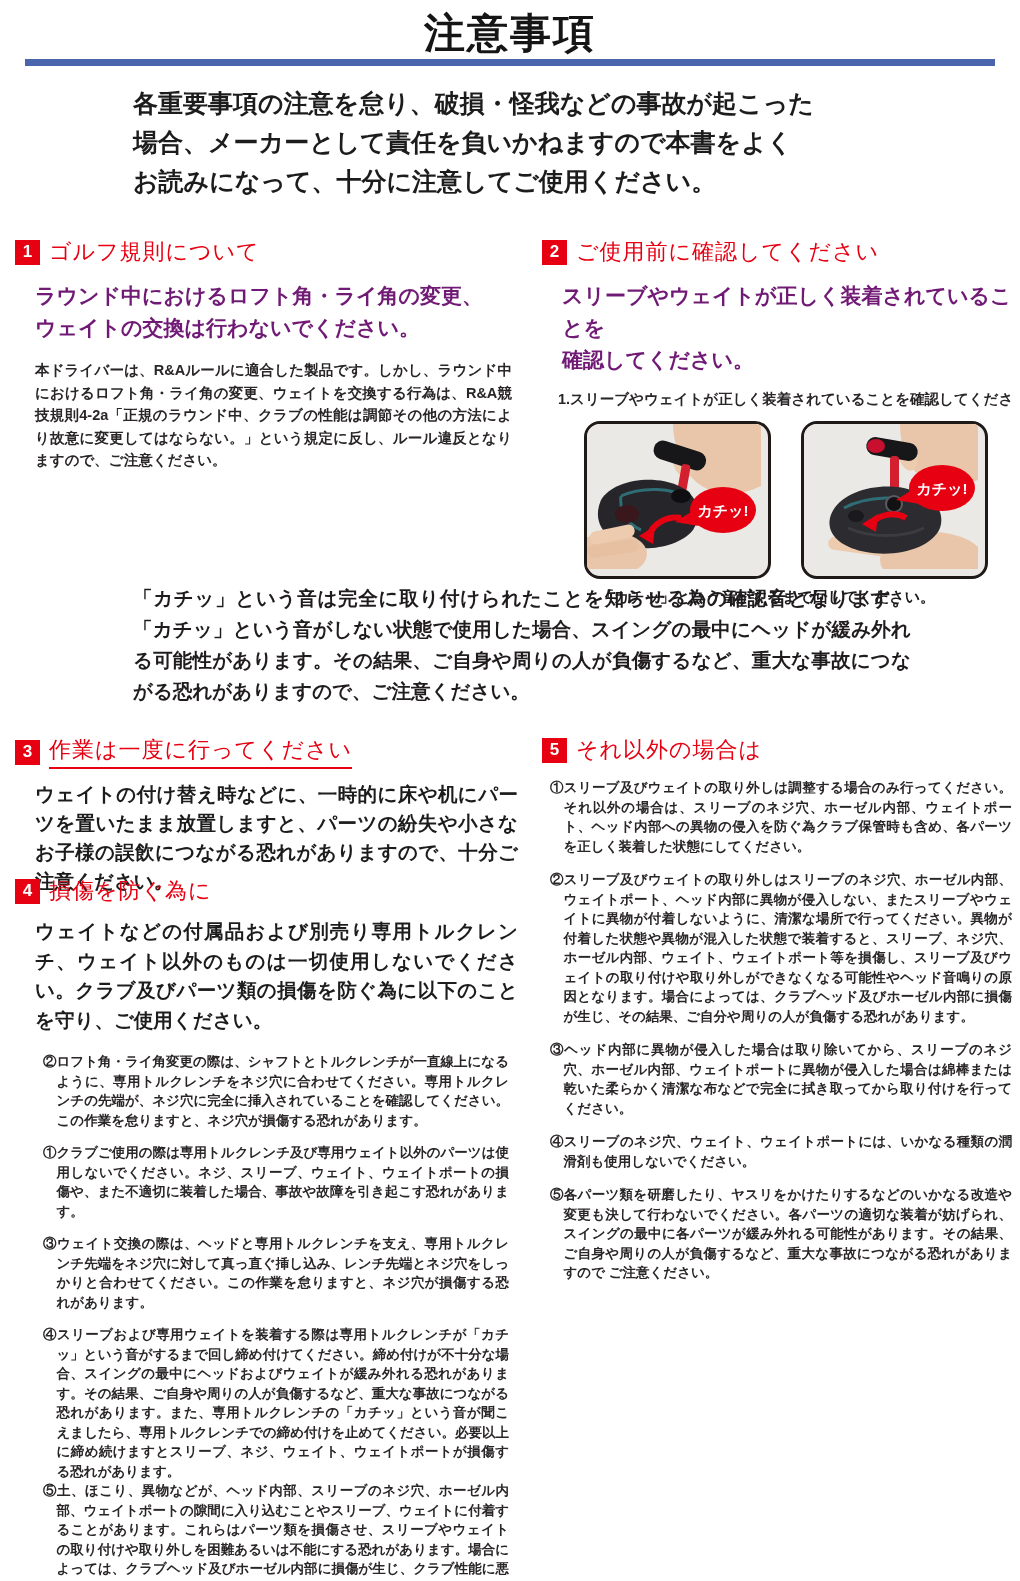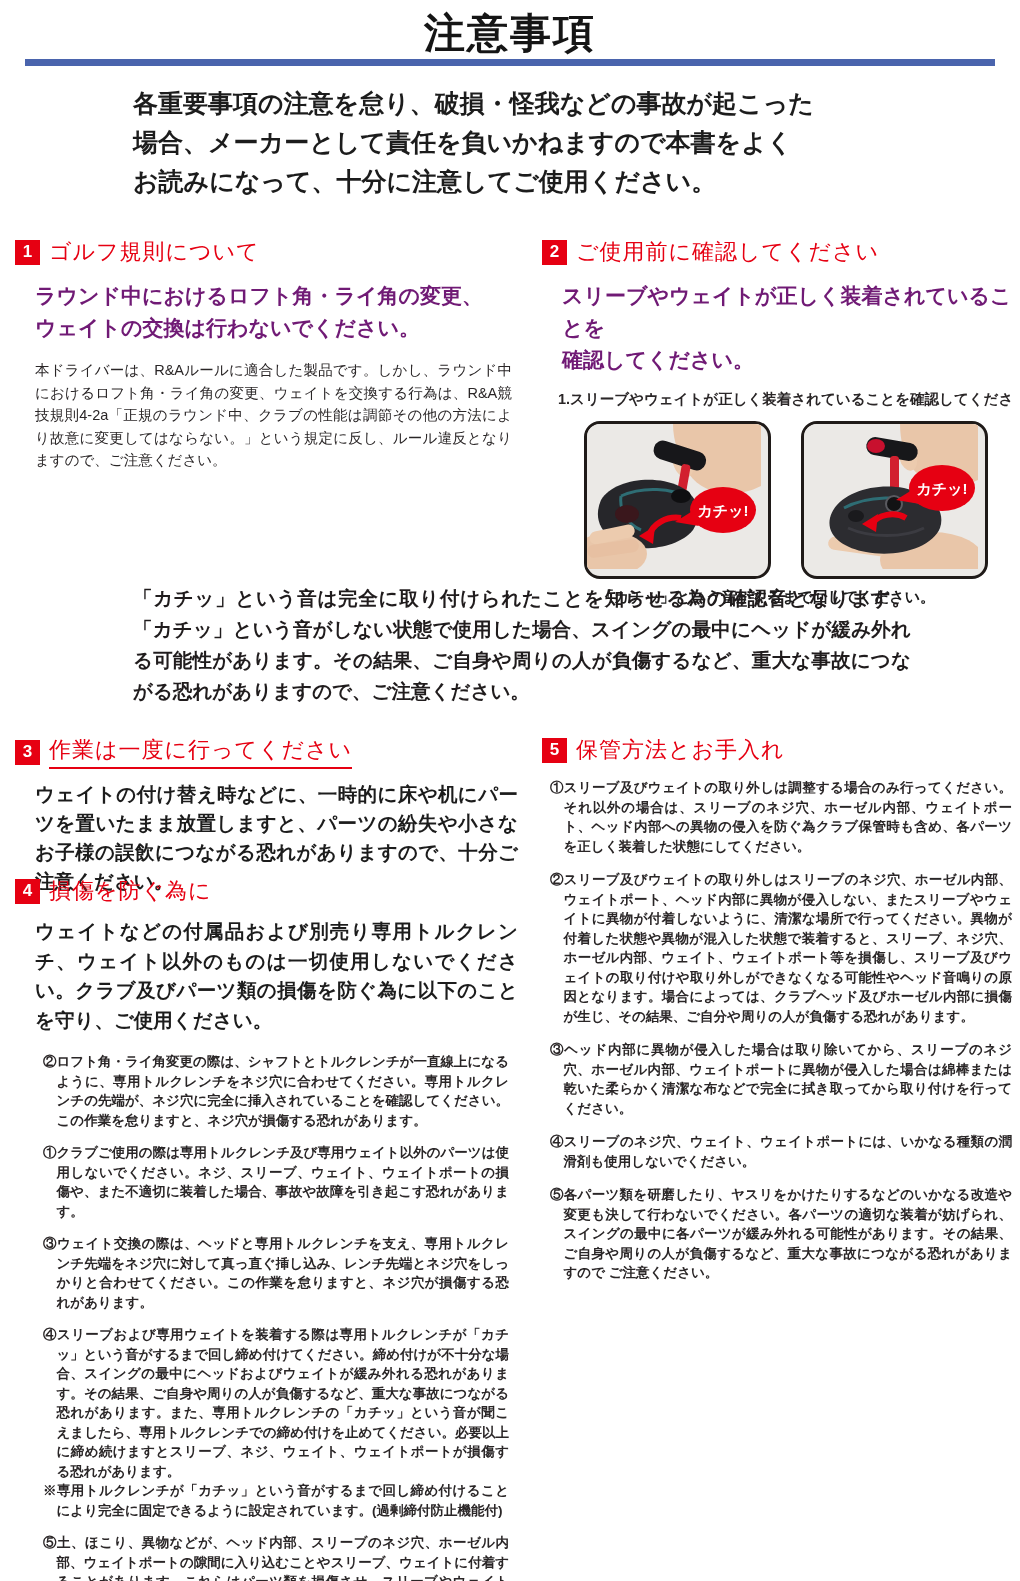--- a/index.html
+++ b/index.html
@@ -41,21 +41,21 @@
   }
   .sec-title.underlined{border-bottom:2.5px solid #e60012;padding-bottom:2px;}
 
   
   .sec1{left:15px;top:237px;width:497px;}
   .subhead{
     margin:13px 0 0 20px;font-size:21px;font-weight:800;
     line-height:32px;color:#701a75;
   }
   .sec-body{
-    margin:15px 0 12px 20px;font-size:14.5px;font-weight:400;
+    margin:15px 0 12px 20px;font-size:14.5px;font-weight:700;
     line-height:22.5px;text-align:justify;color:#2a2627;
   }
 
   
   .sec2{left:542px;top:237px;width:472px;}
   .step-line{margin:14px 0 0 16px;font-size:14.5px;font-weight:700;color:#2a2627;}
   .photos{display:flex;gap:30px;margin:12px 0 0 42px;}
   .photo{
     width:181px;height:152px;border:3.5px solid #1f1a18;border-radius:16px;
     background:#ebe9e6;overflow:hidden;flex:0 0 auto;
@@ -212,30 +212,29 @@
     <div class="sec-header">
       <span class="sec-num">4</span>
       <span class="sec-title">損傷を防ぐ為に</span>
     </div>
     <div class="big-body">ウェイトなどの付属品および別売り専用トルクレンチ、ウェイト以外のものは一切使用しないでください。クラブ及びパーツ類の損傷を防ぐ為に以下のことを守り、ご使用ください。</div>
     <div class="item-list">
       <div class="item">②ロフト角・ライ角変更の際は、シャフトとトルクレンチが一直線上になるように、専用トルクレンチをネジ穴に合わせてください。専用トルクレンチの先端が、ネジ穴に完全に挿入されていることを確認してください。この作業を怠りますと、ネジ穴が損傷する恐れがあります。</div>
       <div class="item">①クラブご使用の際は専用トルクレンチ及び専用ウェイト以外のパーツは使用しないでください。ネジ、スリーブ、ウェイト、ウェイトポートの損傷や、また不適切に装着した場合、事故や故障を引き起こす恐れがあります。</div>
       <div class="item">③ウェイト交換の際は、ヘッドと専用トルクレンチを支え、専用トルクレンチ先端をネジ穴に対して真っ直ぐ挿し込み、レンチ先端とネジ穴をしっかりと合わせてください。この作業を怠りますと、ネジ穴が損傷する恐れがあります。</div>
       <div class="item tight">④スリーブおよび専用ウェイトを装着する際は専用トルクレンチが「カチッ」という音がするまで回し締め付けてください。締め付けが不十分な場合、スイングの最中にヘッドおよびウェイトが緩み外れる恐れがあります。その結果、ご自身や周りの人が負傷するなど、重大な事故につながる恐れがあります。また、専用トルクレンチの「カチッ」という音が聞こえましたら、専用トルクレンチでの締め付けを止めてください。必要以上に締め続けますとスリーブ、ネジ、ウェイト、ウェイトポートが損傷する恐れがあります。</div>
-      <div class="item">※専用トルクレンチが「カチッ」という音がするまで回し締め付けることにより完全に固定できるように設定されています。(過剰締付防止機能付)</div>
       <div class="item">⑤土、ほこり、異物などが、ヘッド内部、スリーブのネジ穴、ホーゼル内部、ウェイトポートの隙間に入り込むことやスリーブ、ウェイトに付着することがあります。これらはパーツ類を損傷させ、スリーブやウェイトの取り付けや取り外しを困難あるいは不能にする恐れがあります。場合によっては、クラブヘッド及びホーゼル内部に損傷が生じ、クラブ性能に悪影響を与えることにつながります。その場合は、乾いた柔らかく清潔な布などで完全に拭き取ってください。</div>
 
     </div>
   </div>
 
   <div class="section sec5">
     <div class="sec-header">
       <span class="sec-num">5</span>
-      <span class="sec-title">保管方法とお手入れ</span>
+      <span class="sec-title">それ以外の場合は</span>
     </div>
     <div class="item-list">
       <div class="item">①スリーブ及びウェイトの取り外しは調整する場合のみ行ってください。それ以外の場合は、スリーブのネジ穴、ホーゼル内部、ウェイトポート、ヘッド内部への異物の侵入を防ぐ為クラブ保管時も含め、各パーツを正しく装着した状態にしてください。</div>
       <div class="item">②スリーブ及びウェイトの取り外しはスリーブのネジ穴、ホーゼル内部、ウェイトポート、ヘッド内部に異物が侵入しない、またスリーブやウェイトに異物が付着しないように、清潔な場所で行ってください。異物が付着した状態や異物が混入した状態で装着すると、スリーブ、ネジ穴、ホーゼル内部、ウェイト、ウェイトポート等を損傷し、スリーブ及びウェイトの取り付けや取り外しができなくなる可能性やヘッド音鳴りの原因となります。場合によっては、クラブヘッド及びホーゼル内部に損傷が生じ、その結果、ご自分や周りの人が負傷する恐れがあります。</div>
       <div class="item">③ヘッド内部に異物が侵入した場合は取り除いてから、スリーブのネジ穴、ホーゼル内部、ウェイトポートに異物が侵入した場合は綿棒または乾いた柔らかく清潔な布などで完全に拭き取ってから取り付けを行ってください。</div>
       <div class="item">④スリーブのネジ穴、ウェイト、ウェイトポートには、いかなる種類の潤滑剤も使用しないでください。</div>
       <div class="item">⑤各パーツ類を研磨したり、ヤスリをかけたりするなどのいかなる改造や変更も決して行わないでください。各パーツの適切な装着が妨げられ、スイングの最中に各パーツが緩み外れる可能性があります。その結果、ご自身や周りの人が負傷するなど、重大な事故につながる恐れがありますので ご注意ください。</div>
     </div>
   </div>
 

